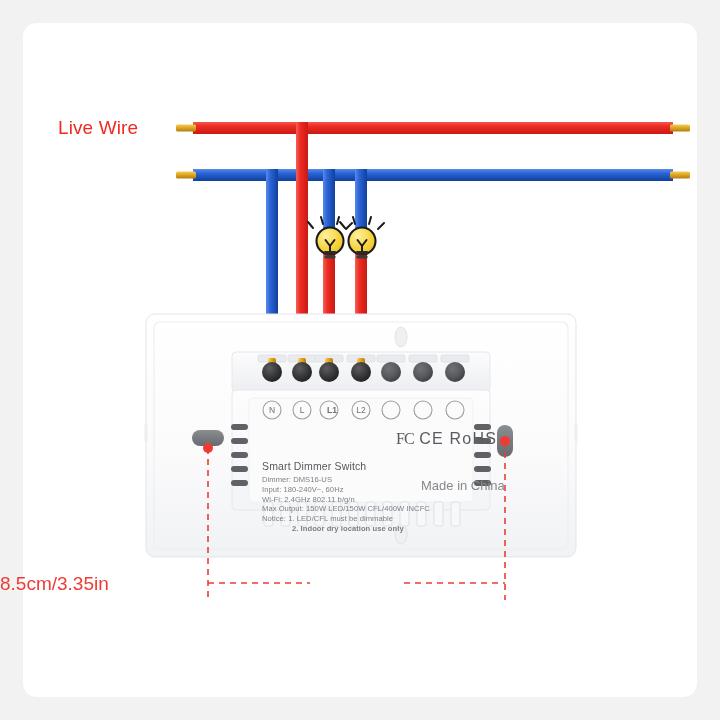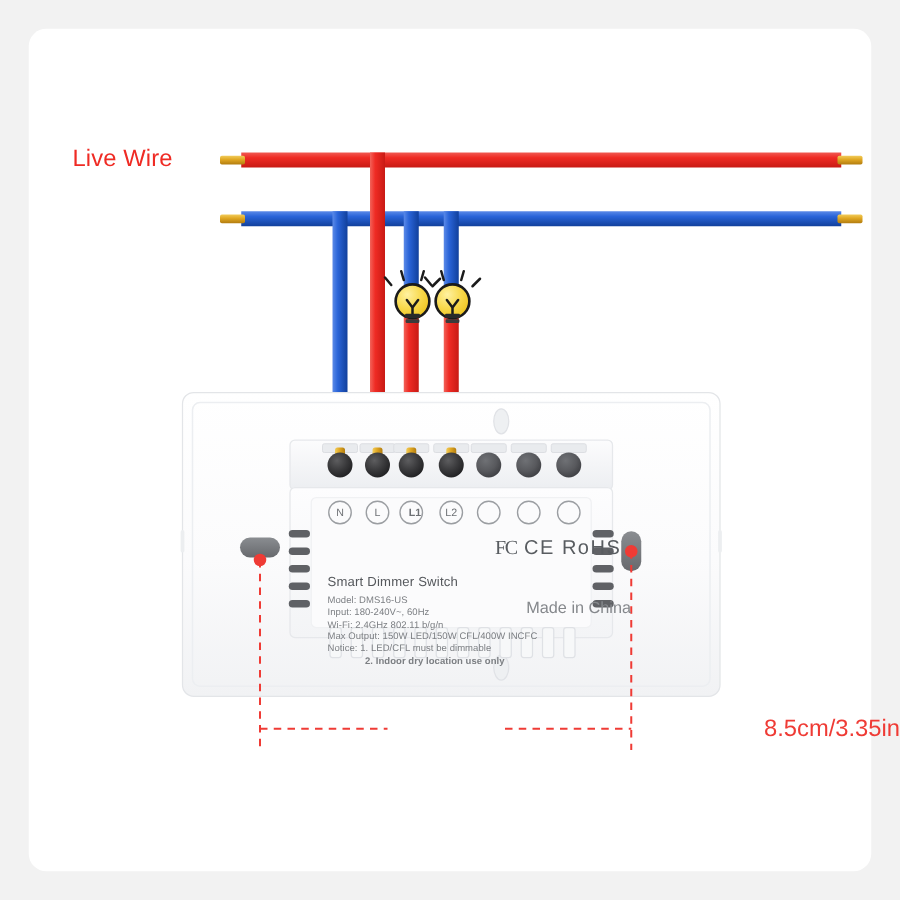--- a/index.html
+++ b/index.html
@@ -24,21 +24,21 @@
     font-size:19px;
     letter-spacing:.1px;
     white-space:nowrap;
   }
   #label-live{left:58px;top:117px;color:#ef2b24;}
   #label-neutral{left:58px;top:164px;color:#2a64d8;}
 
   #dim-text{
     position:absolute;
     left:0;top:573px;width:720px;
-    text-align:right;
+    text-align:left;
     font-size:19px;
     color:#ef3b35;
   }
 
   
   #spec{
     position:absolute;
     left:262px;top:417px;
     width:215px;
     color:#7c7f83;
@@ -311,21 +311,21 @@
 
   <div id="dim-text">8.5cm/3.35in</div>
 
   <div class="tlabel" style="left:262px;top:400px;">N</div>
   <div class="tlabel" style="left:292px;top:400px;">L</div>
   <div class="tlabel" style="left:322px;top:400px;font-weight:bold;">L1</div>
   <div class="tlabel" style="left:351px;top:400px;">L2</div>
 
   <div id="spec">
     <div class="title">Smart Dimmer Switch</div>
-    <div class="line">Model: DMS16-US</div>
+    <div class="line">Dimmer: DMS16-US</div>
     <div class="line">Input: 180-240V~, 60Hz</div>
     <div class="line">Wi-Fi: 2.4GHz 802.11 b/g/n</div>
     <div class="line">Max Output: 150W LED/150W CFL/400W INCFC</div>
     <div class="line">Notice: 1. LED/CFL must be dimmable</div>
     <div class="line indent">2. Indoor dry location use only</div>
   </div>
 
   <div id="cert">
     <span class="fc">FC</span>
     <span>CE</span>

